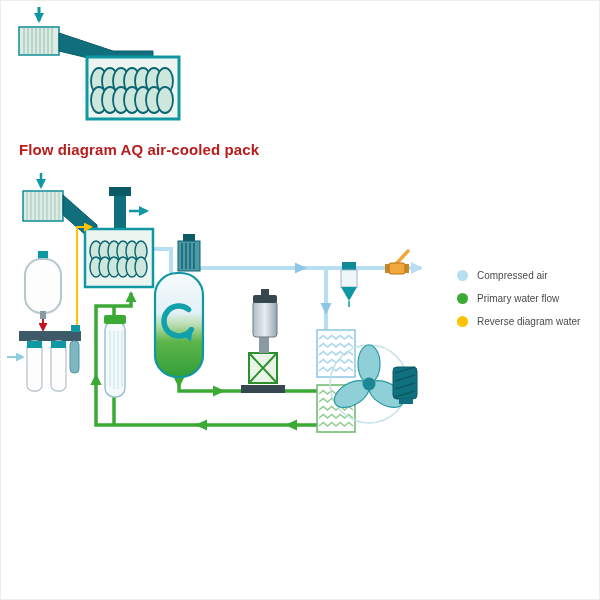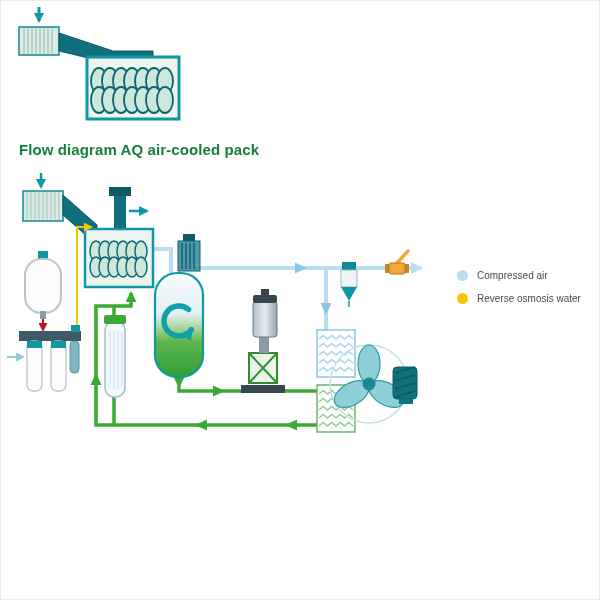--- a/index.html
+++ b/index.html
@@ -1,21 +1,21 @@
 <!DOCTYPE html>
 <html><head>
 <meta charset="utf-8">
 <style>
   html,body{margin:0;padding:0;background:#fff;}
   .stage{
     position:relative;width:600px;height:600px;background:#fff;overflow:hidden;
     font-family:"Liberation Sans", sans-serif; border:1px solid #ececec; box-sizing:border-box;
   }
   .title{
-    position:absolute;left:18px;top:140px;font-size:15px;font-weight:bold;color:#15803d;letter-spacing:.1px;
+    position:absolute;left:18px;top:140px;font-size:15px;font-weight:bold;color:#b91c1c;letter-spacing:.1px;
   }
   .diagram-svg{position:absolute;left:0;top:0;}
   .legend{position:absolute;left:456px;top:263px;width:140px;}
   .legend-item{display:flex;align-items:center;height:23px;}
   .dot{width:11px;height:11px;border-radius:50%;flex:0 0 11px;margin-right:9px;}
   .legend-label{font-size:10px;color:#4a4a49;white-space:nowrap;}
 </style>
 </head>
 <body>
 
@@ -242,18 +242,22 @@
       </g>
     </g>
   </svg>
 
   <div class="legend">
     <div class="legend-item">
       <span class="dot" style="background-color: rgb(184, 222, 242);"></span>
       <span class="legend-label">Compressed air</span>
     </div>
     <div class="legend-item">
+      <span class="dot" style="background-color: rgb(58, 170, 53);"></span>
+      <span class="legend-label">Primary water flow</span>
+    </div>
+    <div class="legend-item">
       <span class="dot" style="background-color: rgb(253, 195, 0);"></span>
-      <span class="legend-label">Reverse osmosis water</span>
+      <span class="legend-label">Reverse diagram water</span>
     </div>
   </div>
 
 </div>
 
 </body></html>

